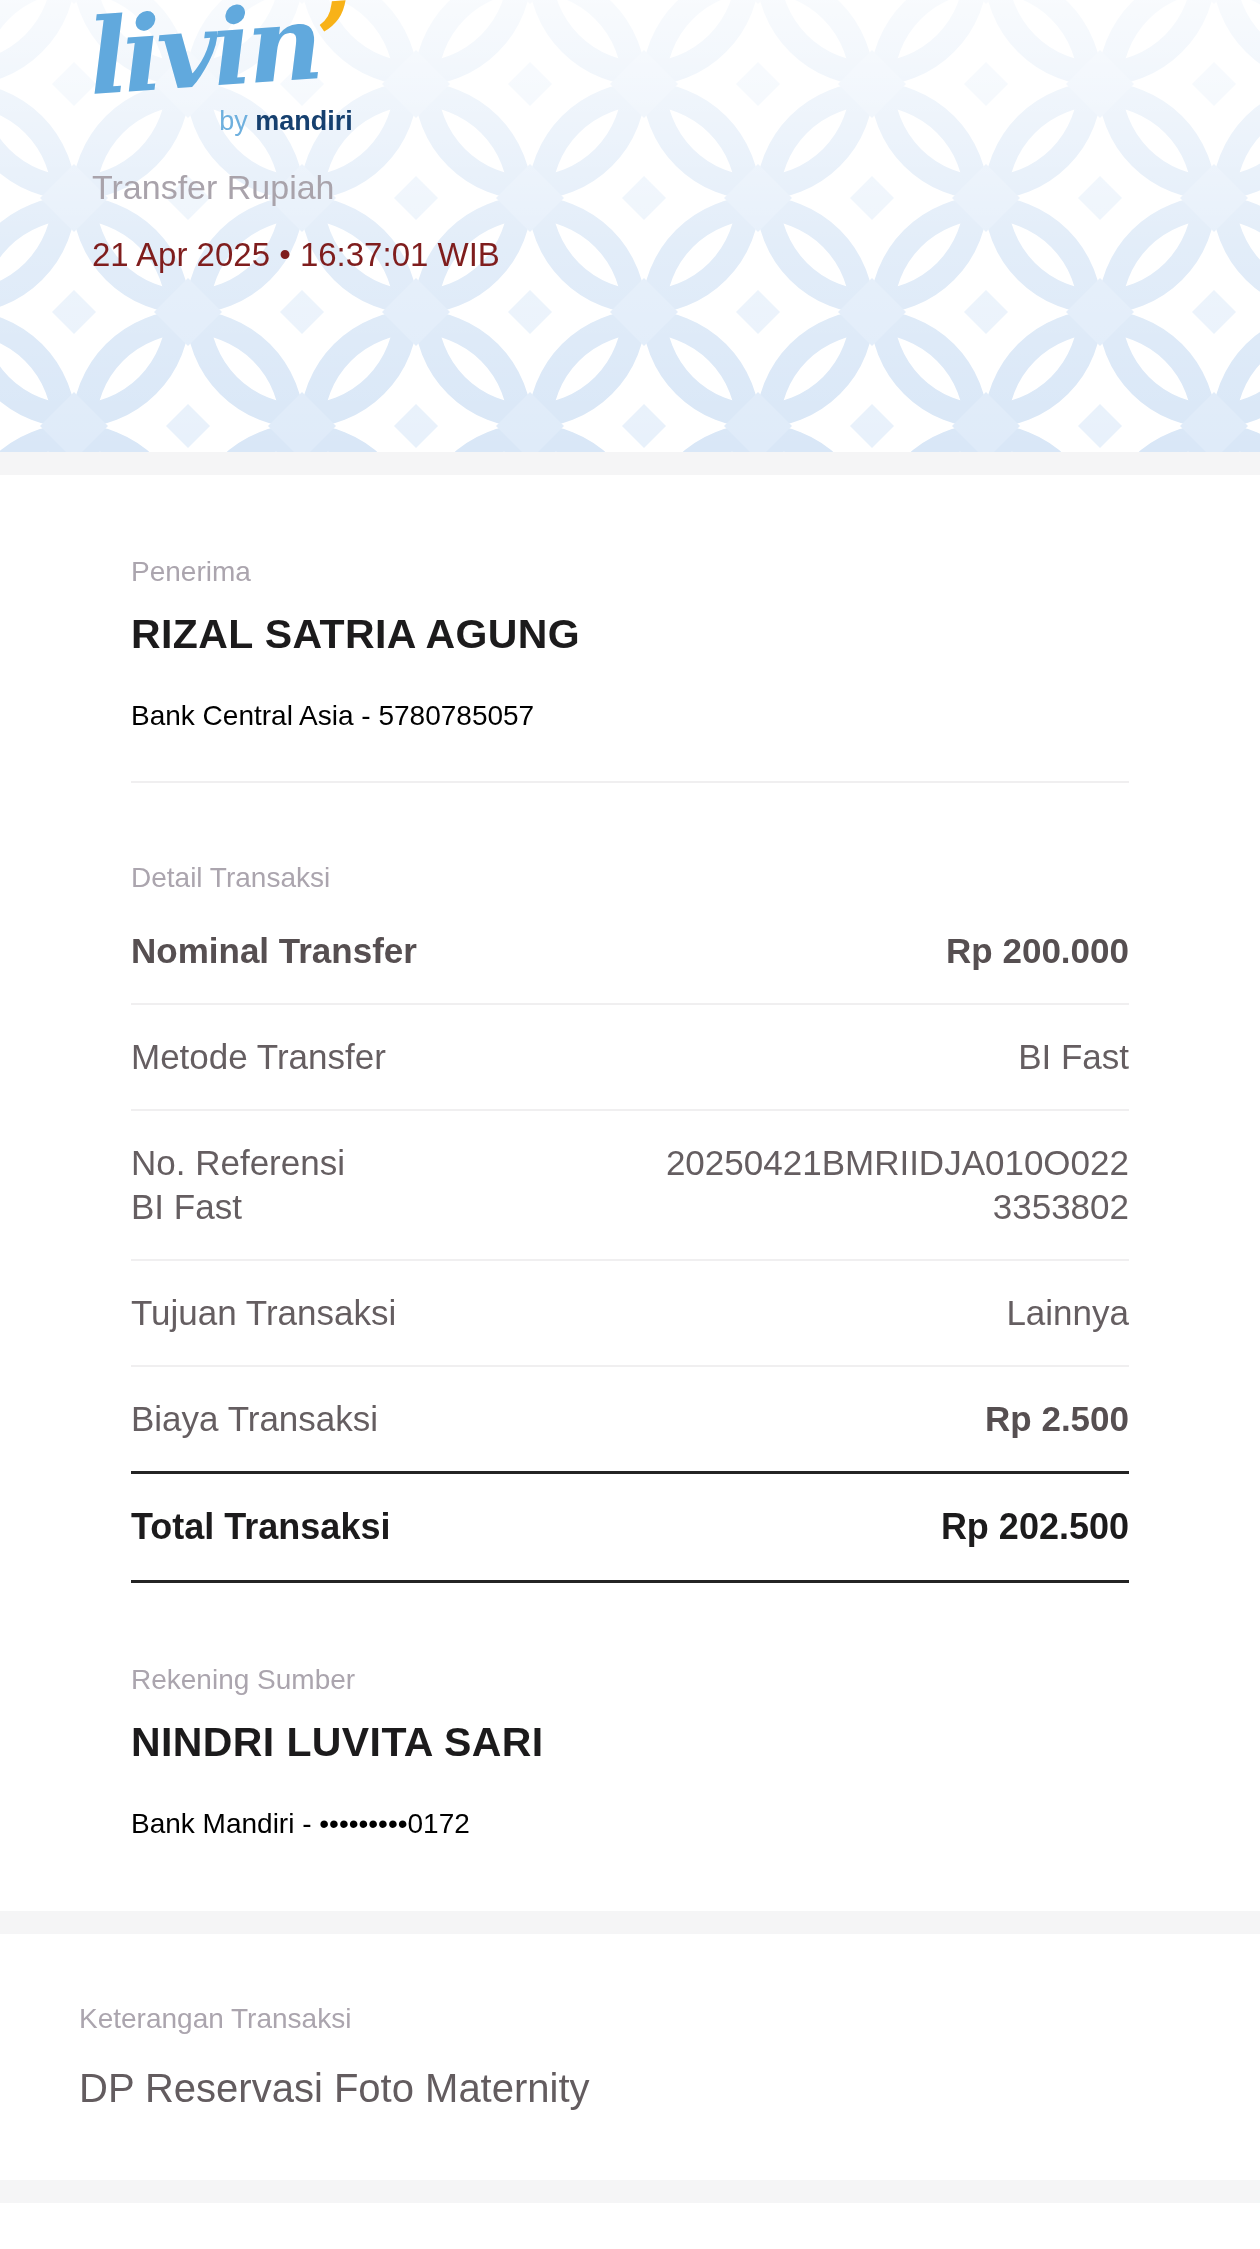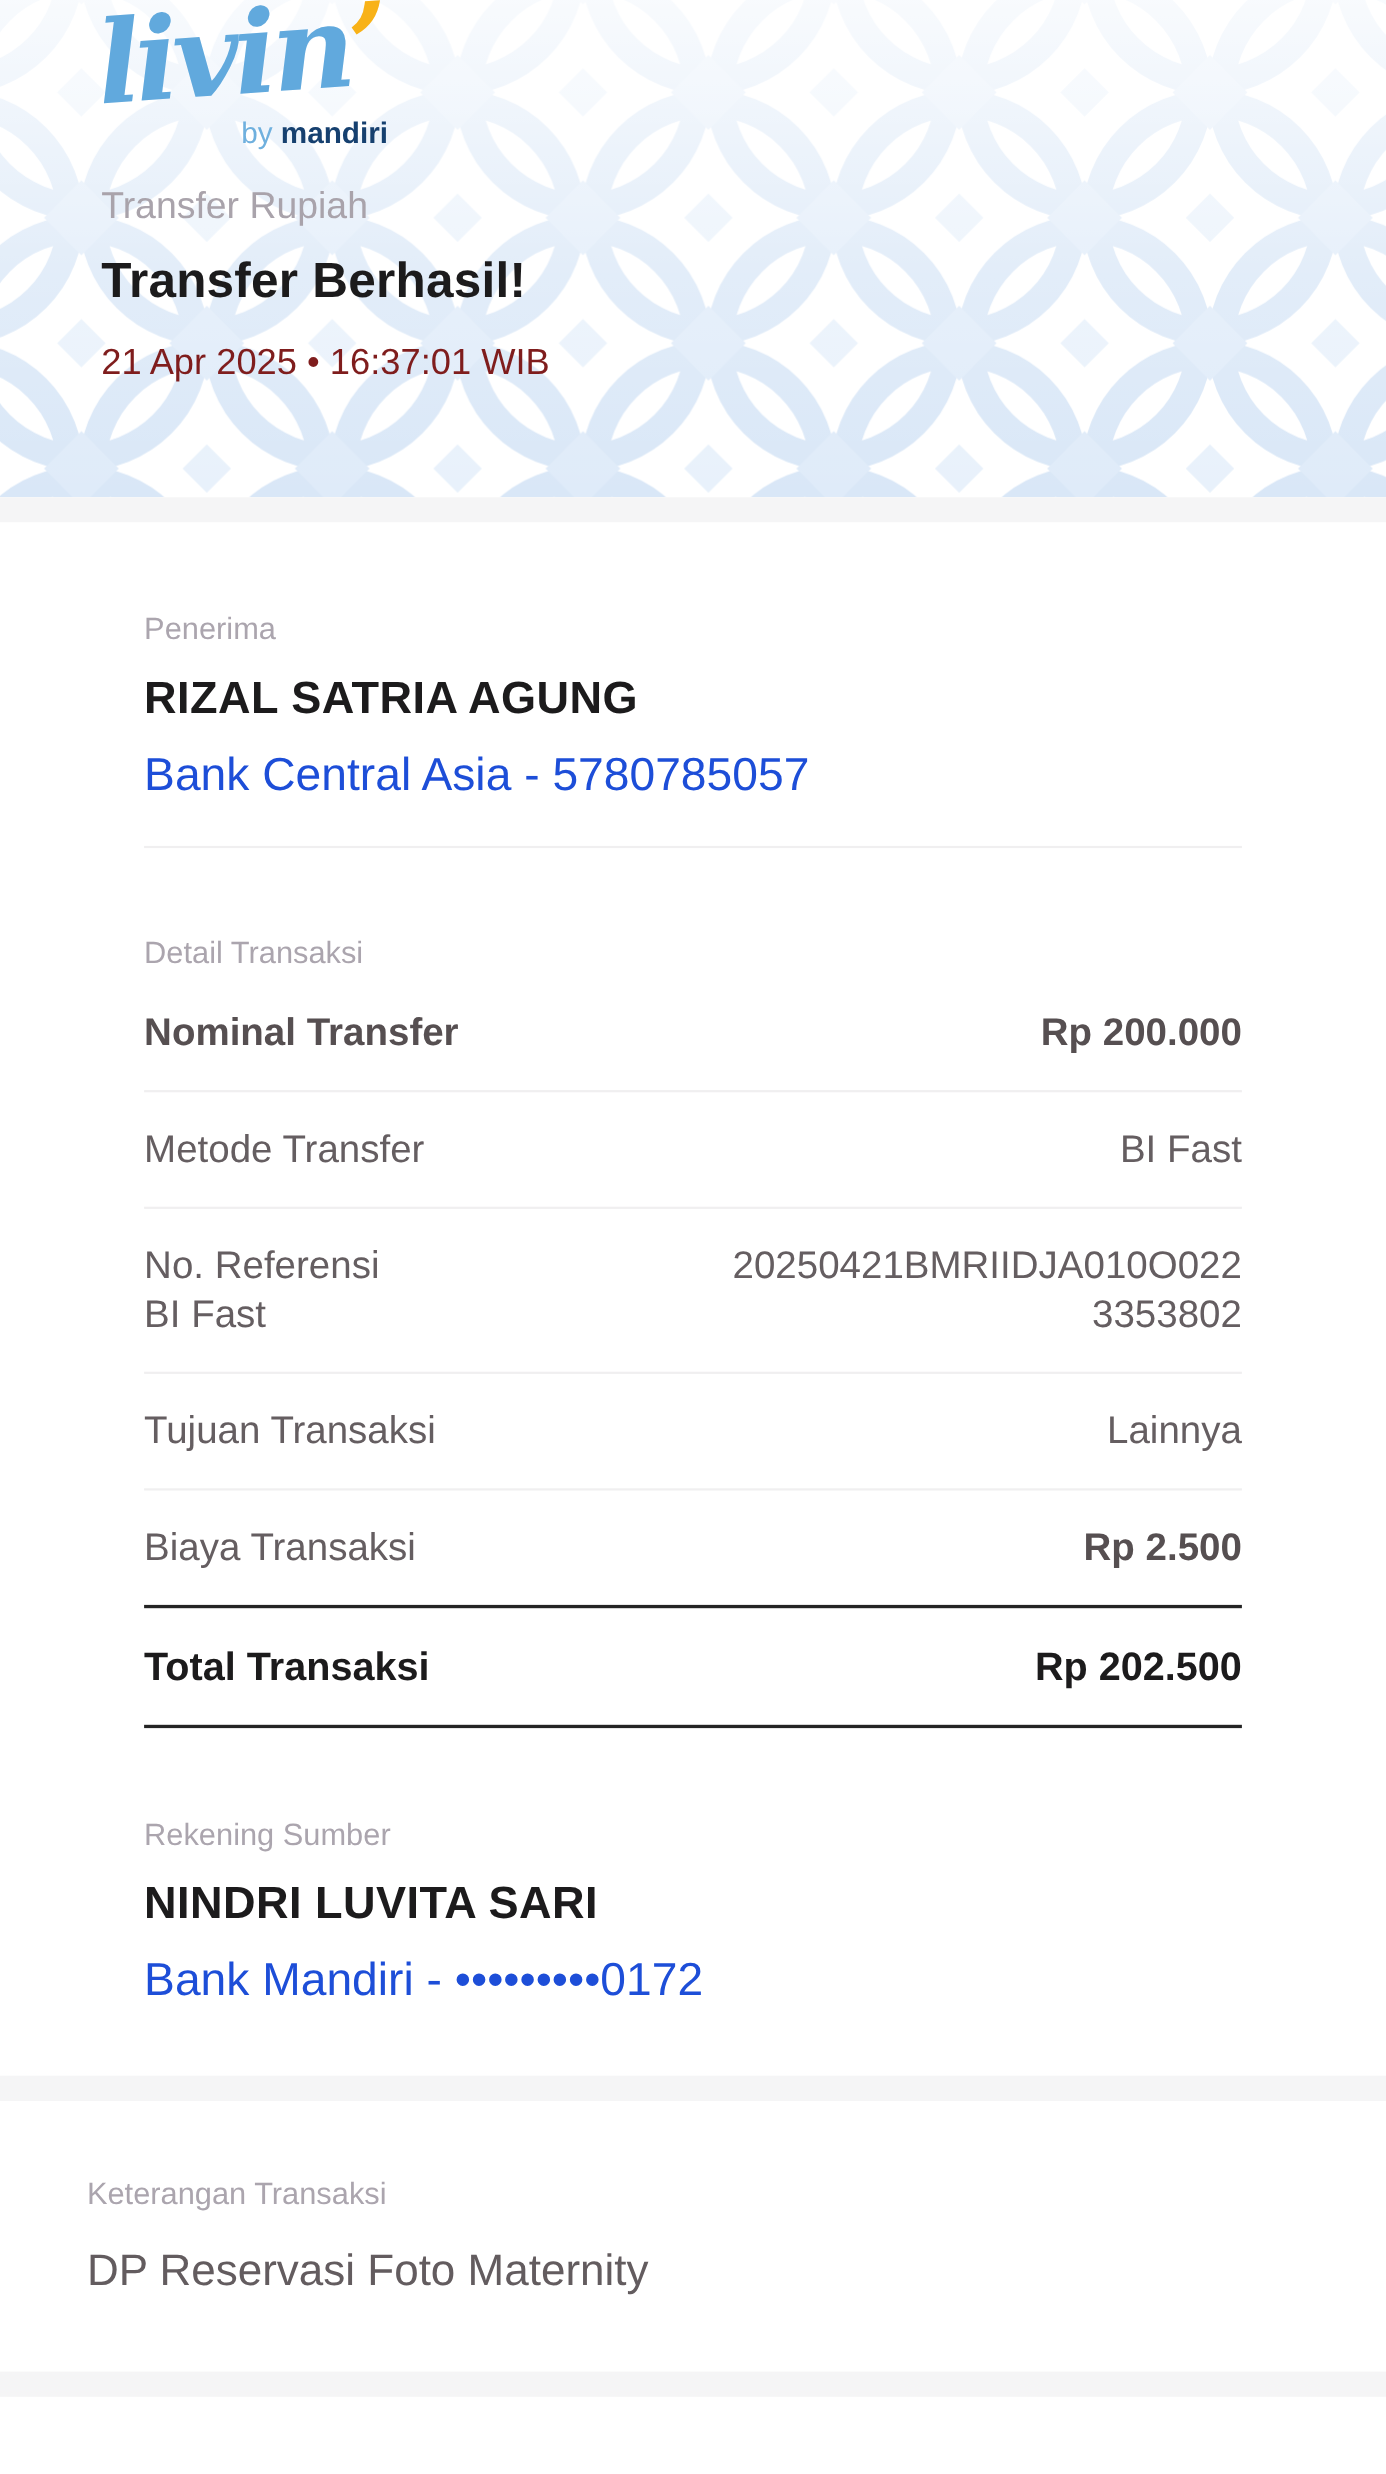--- a/index.html
+++ b/index.html
@@ -99,24 +99,24 @@
   .party-section.bordered { border-bottom: 2px solid #f0eff0; padding-bottom: 44px; }
   .party-name {
     margin-top: 16px;
     font-size: 41px;
     line-height: 50px;
     font-weight: bold;
     color: #1c1b1c;
     letter-spacing: 0.4px;
   }
   .party-bank {
-    margin-top: 24px;
-    font-size: 42px;
-    line-height: 42px;
-    color: #1d4ed8;
+    margin-top: 36px;
+    font-size: 28px;
+    line-height: 42px;
+    color: #000000;
   }
   .source-section { padding-bottom: 66px; }
 
   .details-label { margin-top: 74px; }
 
   .detail-row {
     display: flex;
     justify-content: space-between;
     align-items: flex-start;
     padding: 30px 0;
@@ -199,21 +199,20 @@
     <div class="hero-content">
       <div class="logo">
         <div class="logo-script"><span>livin</span><span class="logo-apos">’</span></div>
         <div class="logo-byline">
           <span class="by">by</span>
           <span class="mandiri">mandiri</span>
         </div>
       </div>
 
       <div class="hero-subtitle">Transfer Rupiah</div>
-      <h1 class="hero-title">Transfer Berhasil!</h1>
       <div class="hero-datetime">21 Apr 2025 • 16:37:01 WIB</div>
     </div>
   </header>
 
   <div class="band"></div>
 
   <main class="content">
 
     <section class="party-section bordered">
       <div class="sec-label">Penerima</div>

